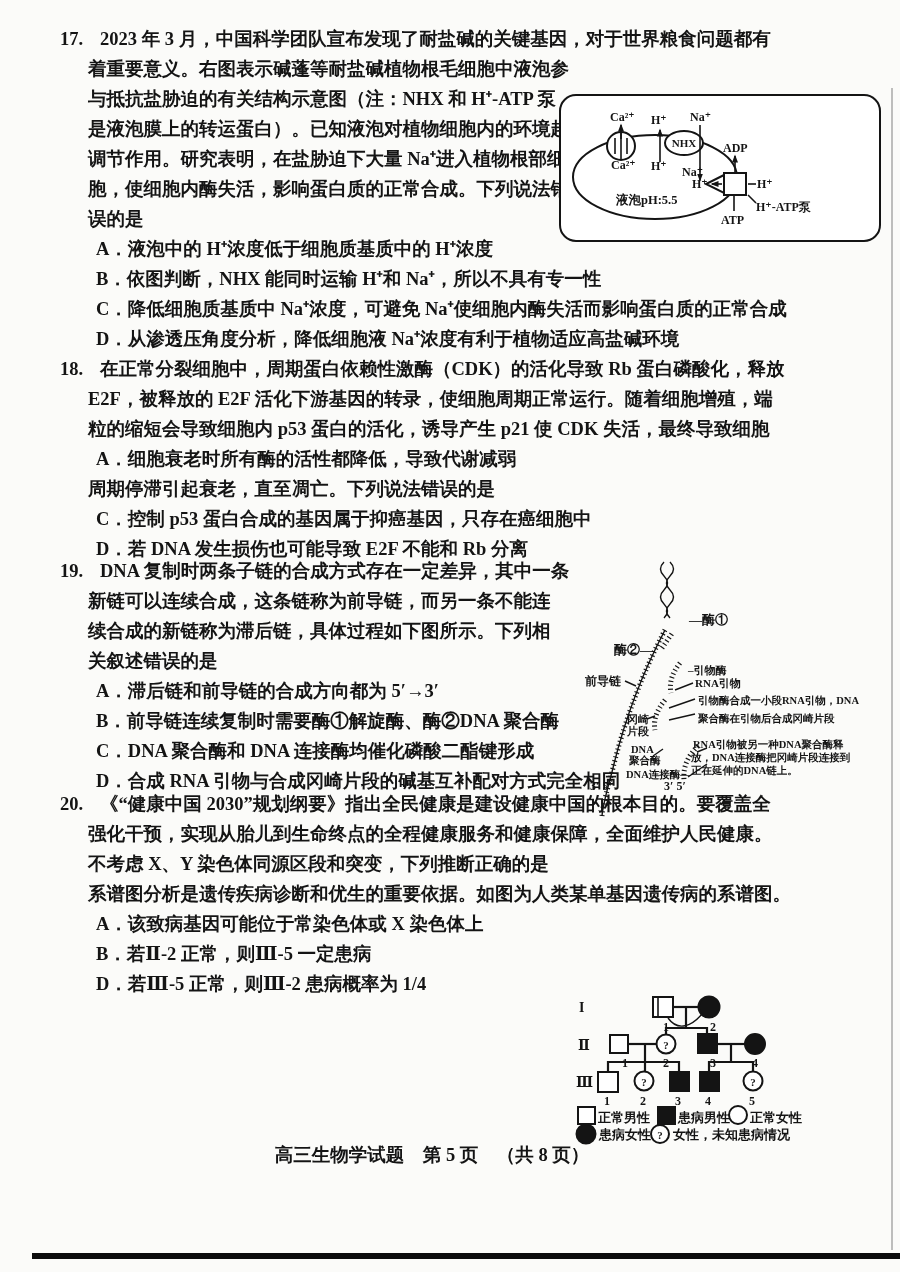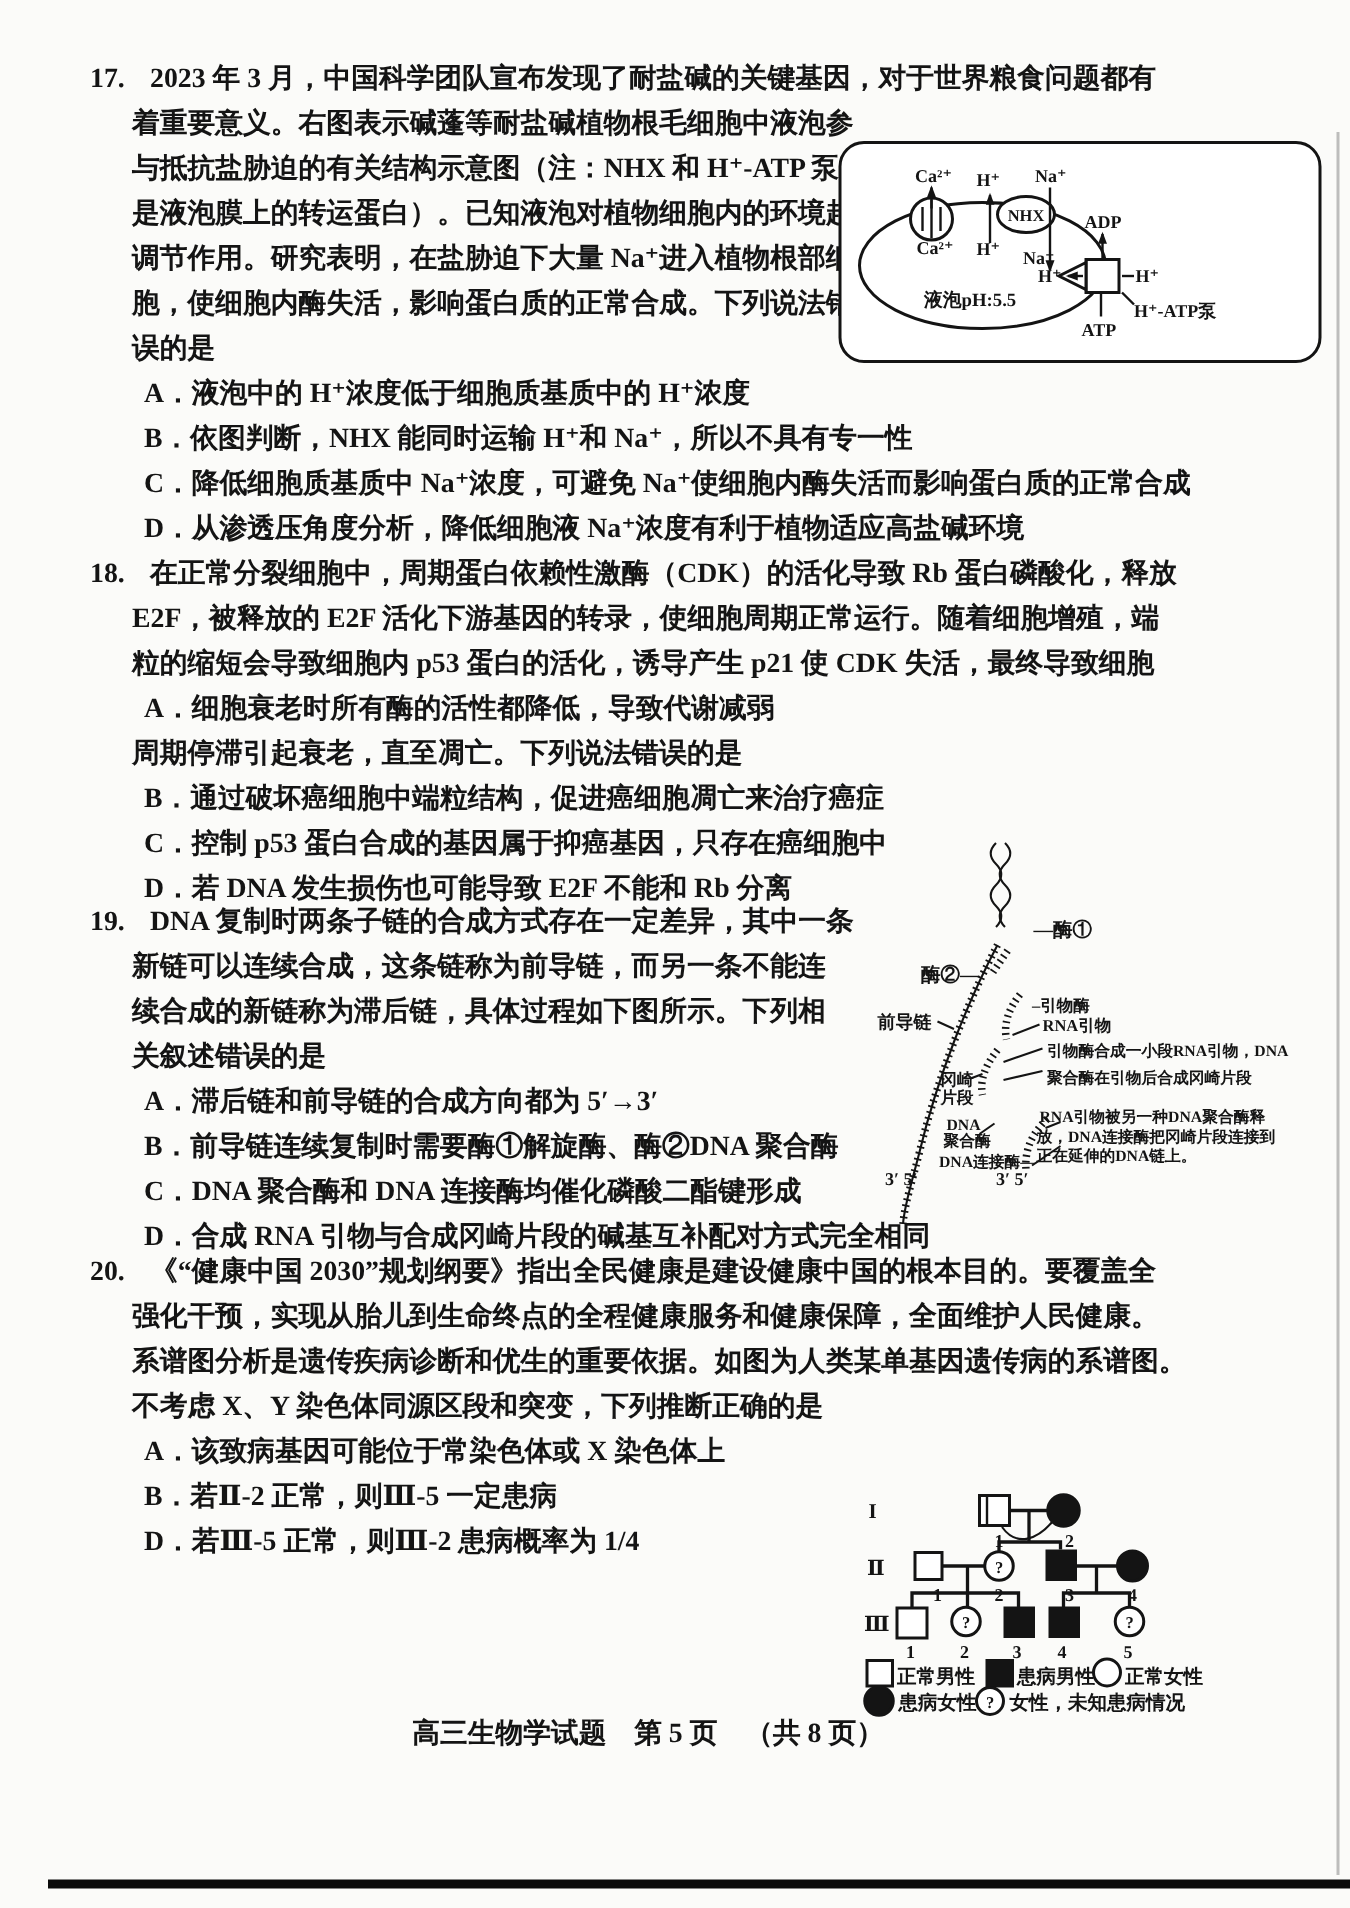--- a/index.html
+++ b/index.html
@@ -4,21 +4,21 @@
 <style>
   html,body { margin:0; padding:0; }
   body {
     width:900px; height:1272px; position:relative;
     background:#fbfbf9; color:#141414;
     font-family:"Liberation Serif","DejaVu Serif",serif;
     font-weight:600; overflow:hidden;
   }
   .page { position:absolute; inset:0; }
   .q { position:relative; margin-left:88px; margin-right:6px; }
-  .q17 { margin-top:38px; }
+  .q17 { margin-top:24px;font-family:Liberation Serif, serif; }
   .q18 { }
   .q19 { margin-top:-8px; }
   .q20 { margin-top:-7px; }
   .qnum { position:absolute; left:-28px; top:0; font-size:18.5px; line-height:30px; }
   .line { font-size:18.5px; line-height:30px; white-space:nowrap; }
   .first { text-indent:12px; }
   .opt { margin-left:8px; }
   .diagram { position:absolute; }
   svg { overflow:visible; display:block; }
   svg text { fill:#141414; font-weight:700; font-family:"Liberation Serif","DejaVu Serif",serif; }
@@ -52,43 +52,42 @@
     <div class="line opt">D．从渗透压角度分析，降低细胞液 Na⁺浓度有利于植物适应高盐碱环境</div>
   </div>
 
   <div class="q q18">
     <span class="qnum">18.</span>
     <div class="line first">在正常分裂细胞中，周期蛋白依赖性激酶（CDK）的活化导致 Rb 蛋白磷酸化，释放</div>
     <div class="line">E2F，被释放的 E2F 活化下游基因的转录，使细胞周期正常运行。随着细胞增殖，端</div>
     <div class="line">粒的缩短会导致细胞内 p53 蛋白的活化，诱导产生 p21 使 CDK 失活，最终导致细胞</div>
     <div class="line opt">A．细胞衰老时所有酶的活性都降低，导致代谢减弱</div>
     <div class="line">周期停滞引起衰老，直至凋亡。下列说法错误的是</div>
-    <div class="line opt">B．通过破坏癌细胞中端粒结构，促进癌细胞凋亡来治疗癌症</div>
     <div class="line opt">C．控制 p53 蛋白合成的基因属于抑癌基因，只存在癌细胞中</div>
     <div class="line opt">D．若 DNA 发生损伤也可能导致 E2F 不能和 Rb 分离</div>
   </div>
 
   <div class="q q19">
     <span class="qnum">19.</span>
     <div class="line first">DNA 复制时两条子链的合成方式存在一定差异，其中一条</div>
     <div class="line">新链可以连续合成，这条链称为前导链，而另一条不能连</div>
     <div class="line">续合成的新链称为滞后链，具体过程如下图所示。下列相</div>
     <div class="line">关叙述错误的是</div>
     <div class="line opt">A．滞后链和前导链的合成方向都为 5′→3′</div>
     <div class="line opt">B．前导链连续复制时需要酶①解旋酶、酶②DNA 聚合酶</div>
     <div class="line opt">C．DNA 聚合酶和 DNA 连接酶均催化磷酸二酯键形成</div>
     <div class="line opt">D．合成 RNA 引物与合成冈崎片段的碱基互补配对方式完全相同</div>
   </div>
 
   <div class="q q20">
     <span class="qnum">20.</span>
     <div class="line first">《“健康中国 2030”规划纲要》指出全民健康是建设健康中国的根本目的。要覆盖全</div>
     <div class="line">强化干预，实现从胎儿到生命终点的全程健康服务和健康保障，全面维护人民健康。</div>
+    <div class="line">不考虑 X、Y 染色体同源区段和突变，下列推断正确的是</div>
     <div class="line">系谱图分析是遗传疾病诊断和优生的重要依据。如图为人类某单基因遗传病的系谱图。</div>
-    <div class="line">不考虑 X、Y 染色体同源区段和突变，下列推断正确的是</div>
     <div class="line opt">A．该致病基因可能位于常染色体或 X 染色体上</div>
     <div class="line opt">B．若Ⅱ-2 正常，则Ⅲ-5 一定患病</div>
     <div class="line opt">D．若Ⅲ-5 正常，则Ⅲ-2 患病概率为 1/4</div>
   </div>
 
   <div class="diagram" style="left:558px; top:92px; width:326px; height:152px;">
     <svg width="326" height="152" viewBox="0 0 326 152">
       <defs>
         <marker id="va" markerWidth="9" markerHeight="9" refX="6.5" refY="3" orient="auto" markerUnits="userSpaceOnUse">
           <path d="M0,0 L8,3 L0,6 z" fill="#141414"></path>

